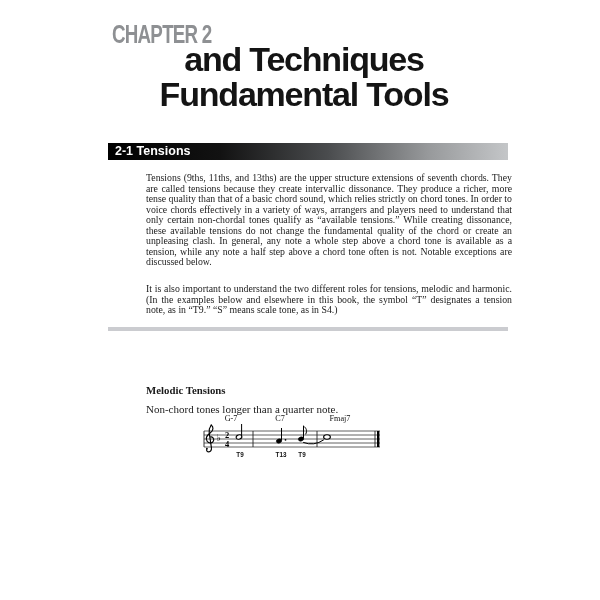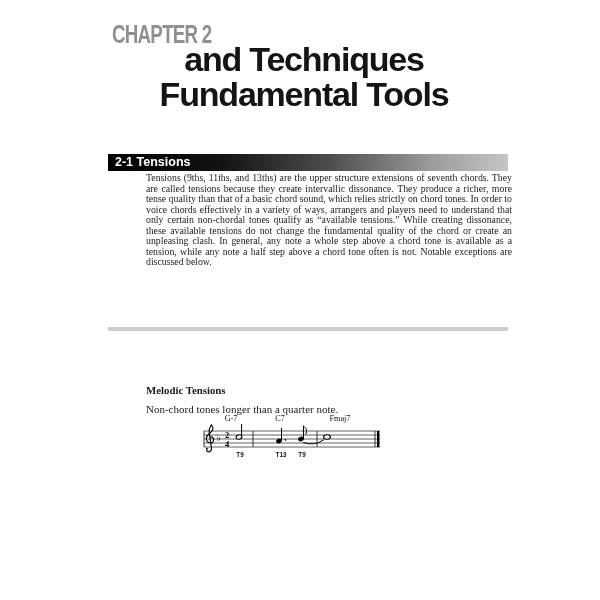--- a/index.html
+++ b/index.html
@@ -5,21 +5,21 @@
   html,body{margin:0;padding:0;background:#fff;}
   .page{position:relative;width:600px;height:463px;background:#ffffff;overflow:hidden;
         font-family:"Liberation Serif",serif;color:#1a1a1a;}
   .chapter-label{position:absolute;left:112px;top:20px;
         font-family:"Liberation Sans",sans-serif;font-weight:bold;font-size:25px;
         color:#8e9093;letter-spacing:-1px;transform:scaleX(.75);transform-origin:left top;
         white-space:nowrap;}
   .book-title{position:absolute;left:100px;top:42px;width:408px;text-align:center;
         font-family:"Liberation Sans",sans-serif;font-weight:bold;font-size:34px;
         line-height:35px;color:#141414;letter-spacing:-1.2px;}
-  .section-bar{position:absolute;left:108px;top:154px;width:400px;height:17px;
+  .section-bar{position:absolute;left:108px;top:143px;width:400px;height:17px;
         background:linear-gradient(90deg,#000000 0%,#121212 28%,#4a4c4e 55%,#97999b 80%,#c4c6c8 100%);
         color:#ffffff;font-family:"Liberation Sans",sans-serif;font-weight:bold;
         font-size:12.5px;line-height:17px;padding-left:7px;box-sizing:border-box;}
   .body-par{position:absolute;left:146px;width:366px;font-size:9.8px;line-height:10.5px;
         text-align:justify;}
   .p1{top:173px;}
   .p2{top:284px;}
   .divider{position:absolute;left:108px;top:327px;width:400px;height:4px;background:#cbccd0;}
   .melodic-heading{position:absolute;left:146px;top:344px;font-weight:bold;font-size:10.8px;margin-top:40px;}
   .melodic-body{position:absolute;left:146px;top:370px;width:370px;font-size:9.8px;
@@ -56,20 +56,21 @@
   <div class="book-title">
     <div>and Techniques</div>
     <div>Fundamental Tools</div>
   </div>
 
   <div class="section-bar">
     <span>2-1 Tensions</span>
   </div>
 
   <div class="body-par p1">Tensions (9ths, 11ths, and 13ths) are the upper structure extensions of seventh chords. They are called tensions because they create intervallic dissonance. They produce a richer, more tense quality than that of a basic chord sound, which relies strictly on chord tones. In order to voice chords effectively in a variety of ways, arrangers and players need to understand that only certain non-chordal tones qualify as “available tensions.” While creating dissonance, these available tensions do not change the fundamental quality of the chord or create an unpleasing clash. In general, any note a whole step above a chord tone is available as a tension, while any note a half step above a chord tone often is not. Notable exceptions are discussed below.</div>
+  <div class="body-par p2">It is also important to understand the two different roles for tensions, melodic and harmonic. (In the examples below and elsewhere in this book, the symbol “T” designates a tension note, as in “T9.” “S” means scale tone, as in S4.)</div>
 
   <div class="divider"></div>
 
   <div class="melodic-heading">Melodic Tensions</div>
 
   <div class="caption cap1">Non-chord tones longer than a quarter note.</div>
 
   <svg class="notation ex1" width="190" height="54" viewBox="0 0 190 54">
     <g>
       <text class="chord" x="33" y="10">G-7</text>

